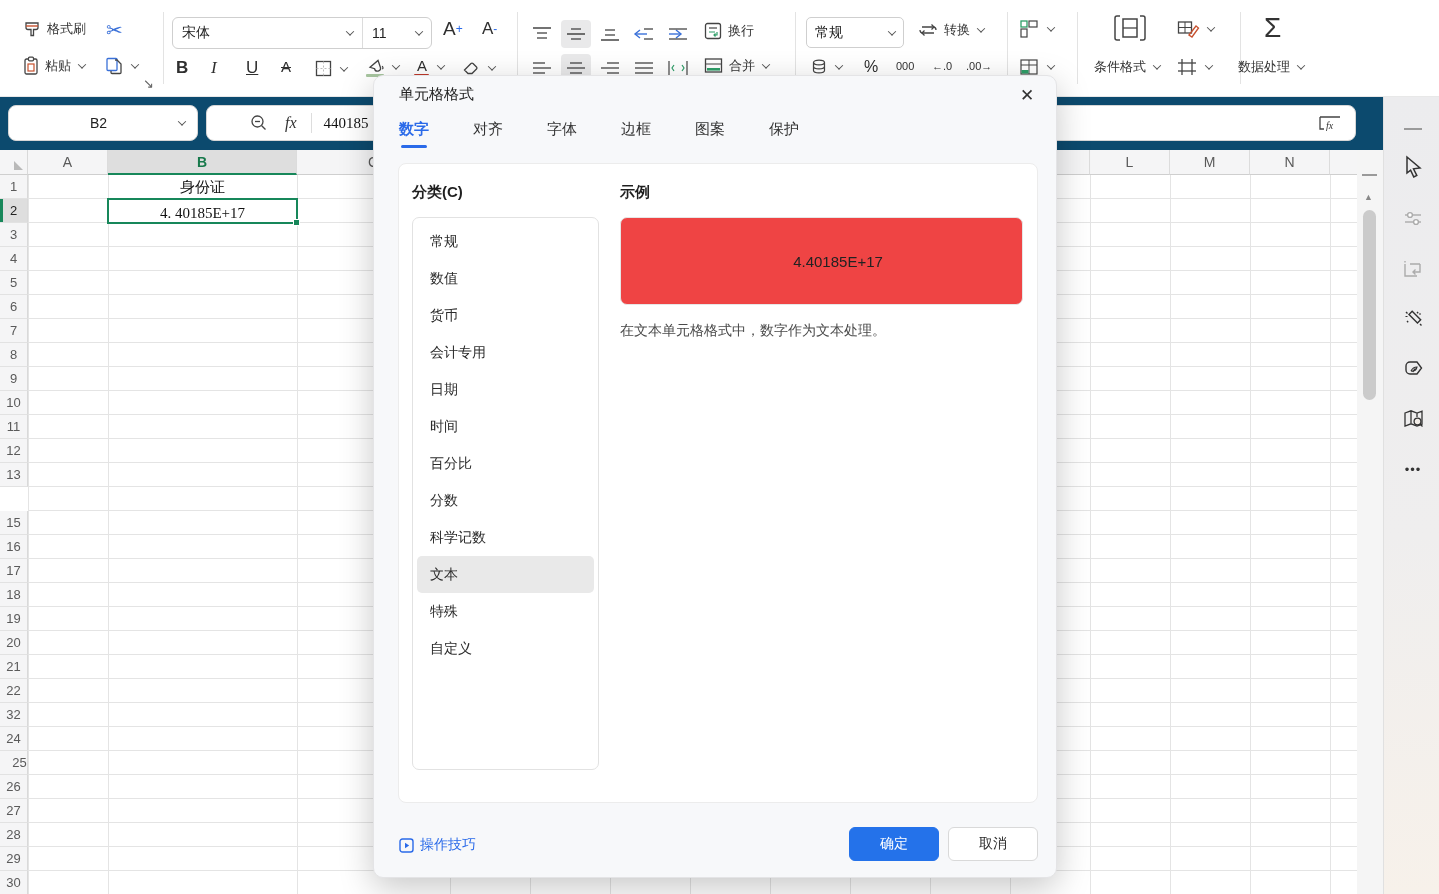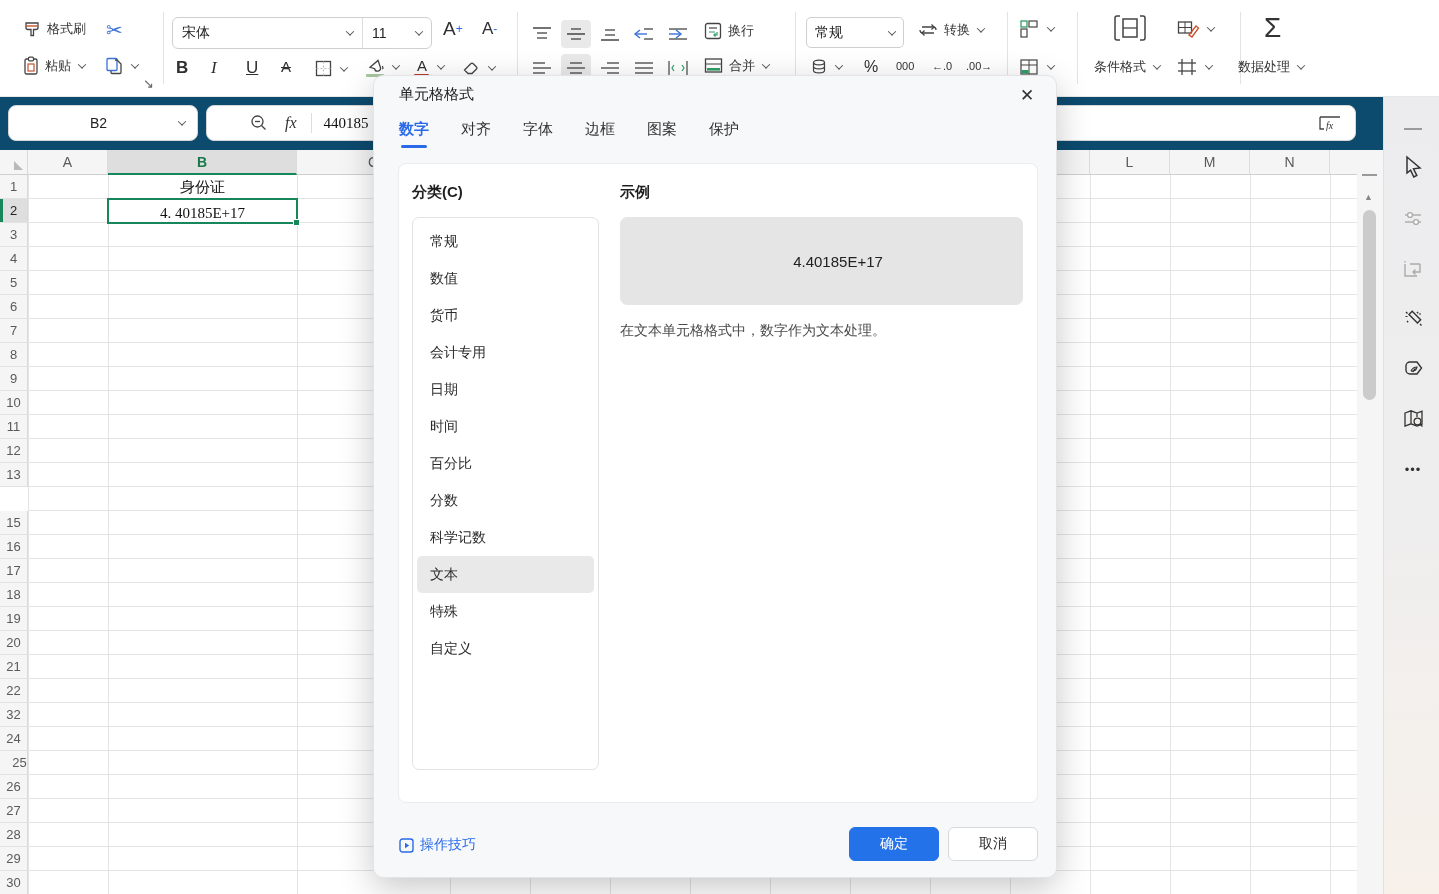--- a/index.html
+++ b/index.html
@@ -83,34 +83,34 @@
   .sb-item { position:absolute; left:17px; width:24px; height:24px; display:flex;
     align-items:center; justify-content:center; cursor:pointer; }
   .sb-dots { font-size:13px; color:#333; letter-spacing:1px; }
 
   
   .dialog { position:absolute; left:373px; top:75px; width:684px; height:803px; background:#f7f8fa;
     border:1px solid #e4e4e6; border-radius:10px; box-shadow:0 10px 34px rgba(0,0,0,.22); z-index:20; }
   .dlg-title { position:absolute; left:25px; top:9px; font-size:15px; color:#1e1e1e; }
   .dlg-close { position:absolute; right:16px; top:6px; font-size:17px; color:#333; width:26px; height:26px;
     display:flex; align-items:center; justify-content:center; cursor:pointer; }
-  .dlg-tabs { position:absolute; left:25px; top:44px; display:flex; gap:32px; }
+  .dlg-tabs { position:absolute; left:25px; top:44px; display:flex; gap:44px; }
   .dlg-tab { font-size:15px; color:#333; padding-bottom:9px; cursor:pointer; position:relative; }
   .dlg-tab.active { color:#2a6ae9; font-weight:bold; }
   .dlg-tab.active:after { content:""; position:absolute; left:2px; right:2px; bottom:0; height:3px;
     background:#2a6ae9; border-radius:2px; }
   .dlg-card { position:absolute; left:24px; top:87px; width:640px; height:640px; background:#fff;
     border:1px solid #ececec; border-radius:8px; }
   .sec-label { position:absolute; font-size:15px; font-weight:bold; color:#1f1f1f; }
   .cat-list { position:absolute; left:13px; top:53px; width:187px; height:553px; background:#fff;
     border:1px solid #e2e2e2; border-radius:7px; padding:5px 4px; overflow:hidden; }
   .cat-item { height:37px; display:flex; align-items:center; padding-left:13px; font-size:14px;
     color:#2b2b2b; border-radius:5px; cursor:pointer; }
   .cat-item.selected { background:#e9e9e9; }
-  .example-box { position:absolute; left:221px; top:53px; width:403px; height:88px; background:#e5e5e5;
+  .example-box { position:absolute; left:221px; top:53px; width:403px; height:88px; background:#ef4444;
     border:1px solid #e6e6e6; border-radius:7px; display:flex; align-items:center; justify-content:center;
     font-size:15px; color:#222;padding-left:33px; }
   .dlg-note { position:absolute; left:221px; top:158px; font-size:14px; color:#4a4a4a; }
   .dlg-footer-link { position:absolute; left:25px; top:760px; display:flex; align-items:center; gap:6px;
     color:#2a6ae9; font-size:14px; cursor:pointer; }
   .btn { position:absolute; top:751px; width:90px; height:34px; border-radius:6px; font-size:14px;
     display:flex; align-items:center; justify-content:center; cursor:pointer; }
   .btn-ok { left:475px; background:#2472ea; color:#fff; border:1px solid #2472ea; }
   .btn-cancel { left:574px; background:#fff; color:#2b2b2b; border:1px solid #d9d9d9; }
 </style>

